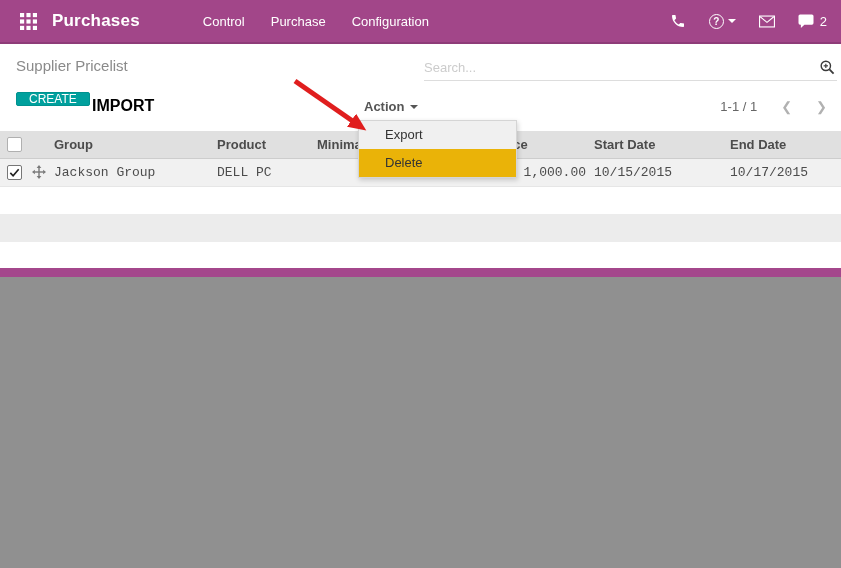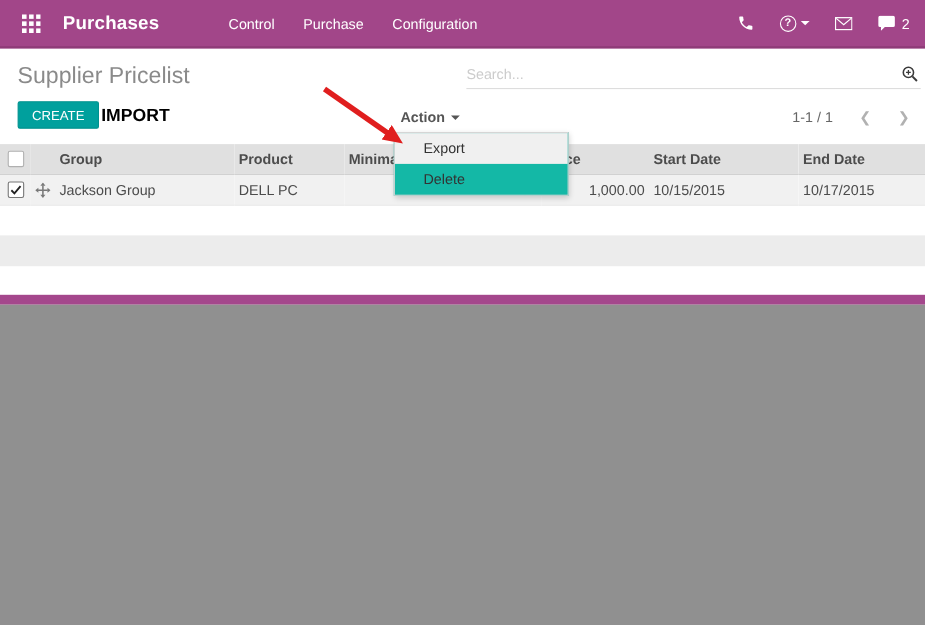--- a/index.html
+++ b/index.html
@@ -9,51 +9,51 @@
     font-family:"Liberation Sans", sans-serif; color:#4c4c4c;
   }
 
   
   .navbar {
     position:absolute; left:0; top:0; width:841px; height:44px;
     background:#a24689; border-bottom:2px solid #8e3c78;
     display:flex; align-items:center; color:#fff;
   }
   .apps-btn { margin-left:15px; width:26px; height:26px; display:flex; align-items:center; justify-content:center; cursor:pointer; }
-  .brand { font-size:17px; font-weight:bold; margin-left:16px; letter-spacing:.2px; }
+  .brand { font-size:17px; font-weight:bold; margin-left:11px; letter-spacing:.2px; }
   .nav-menu { display:flex; margin-left:50px; font-size:13px; }
   .nav-item { padding:13px 13px; cursor:pointer; }
   .nav-right { margin-left:auto; margin-right:14px; display:flex; align-items:center; gap:23px; }
   .nav-icon { display:flex; align-items:center; gap:4px; cursor:pointer; }
   .help-circle {
     width:15px; height:15px; border:1.4px solid #fff; border-radius:50%;
     display:flex; align-items:center; justify-content:center;
     font-size:10px; font-weight:bold;
   }
   .caret-down {
     width:0; height:0; border-left:4px solid transparent;
     border-right:4px solid transparent; border-top:4px solid #fff; display:inline-block;
   }
   .msg-count { font-size:13px; margin-left:2px; }
 
   
-  .page-title { position:absolute; left:16px; top:57px; font-size:21px; color:#8a8a8a; }
+  .page-title { position:absolute; left:16px; top:57px; font-size:15px; color:#8a8a8a; }
   .search-wrap {
     position:absolute; left:424px; top:55px; width:413px; height:26px;
     border-bottom:1px solid #ddd; display:flex; align-items:center;justify-content:flex-end;
   }
   .search-input {
     flex:1; border:none; outline:none; background:transparent;
     font-size:13px; color:#666; font-family:"Liberation Sans", sans-serif;
   }
   .search-input::placeholder { color:#ccc; }
   .zoom-btn { cursor:pointer; display:flex; align-items:center; margin-right:2px; }
 
   .btn-create {
-    position:absolute; left:16px; top:92px; height:25px; padding:0 12px;
+    position:absolute; left:16px; top:92px; height:14px; padding:0 12px;
     background:#00a09d; color:#fff; border:1px solid #00928f; border-radius:2px;
     font-size:12px; cursor:pointer; display:flex; align-items:center;
     font-family:"Liberation Sans", sans-serif;
   }
   .btn-import {
     position:absolute; left:92px; top:97px; font-size:16px; color:#000000; cursor:pointer;font-weight:bold;
   }
   .action-btn {
     position:absolute; left:364px; top:99px; display:flex; align-items:center; gap:6px;
     font-size:13px; font-weight:bold; color:#555; cursor:pointer;
@@ -62,39 +62,39 @@
 
   .pager { position:absolute; right:14px; top:99px; display:flex; align-items:center; gap:24px; }
   .pager-text { font-size:13px; color:#666; }
   .pager-chev { font-size:13px; color:#b1b1b1; cursor:pointer; line-height:1; }
 
   
   table.list { position:absolute; left:0; top:131px; width:841px; border-collapse:collapse; table-layout:fixed; font-size:13px; }
   table.list th, table.list td { padding:0 4px; overflow:hidden; white-space:nowrap; text-align:left; }
   tr.head-row { height:27px; background:#e0e0e0; }
   tr.head-row th { font-weight:bold; color:#4c4c4c; border-bottom:1px solid #cdcdcd; }
-  tr.data-row { height:28px; background:#f1f1f1; }
+  tr.data-row { height:28px; background:#f1f1f1;font-family:Liberation Mono, monospace; }
   tr.data-row td { border-bottom:1px solid #e6e6e6; }
   .cell-center { text-align:center !important; padding:0 !important; }
   .num { text-align:right !important; }
   .checkbox {
     width:15px; height:15px; background:#fff; border:1px solid #b0b0b0; border-radius:2px;
     display:inline-flex; align-items:center; justify-content:center; vertical-align:middle; cursor:pointer;
   }
   .checkbox.checked { border-color:#777; }
   .drag-handle { cursor:move; display:inline-flex; vertical-align:middle; }
 
   .stripe { position:absolute; left:0; width:841px; height:28px; }
   .footer-bar { position:absolute; left:0; top:268px; width:841px; height:9px; background:#a4478c; }
   .page-bg { position:absolute; left:0; top:277px; width:841px; height:291px; background:#909090; }
 
   
   .dropdown {
     position:absolute; left:358px; top:120px; width:159px; z-index:20;
-    background:#14b8a6; border:1px solid #d5d5d5; box-shadow:1px 2px 5px rgba(0,0,0,.18);
+    background:#eab308; border:1px solid #d5d5d5; box-shadow:1px 2px 5px rgba(0,0,0,.18);
   }
   .dropdown-item { height:28px; line-height:28px; padding-left:26px; font-size:13px; color:#333; cursor:pointer; }
   .dropdown-item.hover { background:#f0f0f0; }
 
   
   .annotation { position:absolute; left:288px; top:76px; z-index:30; pointer-events:none; }
 </style>
 </head>
 <body>
 

